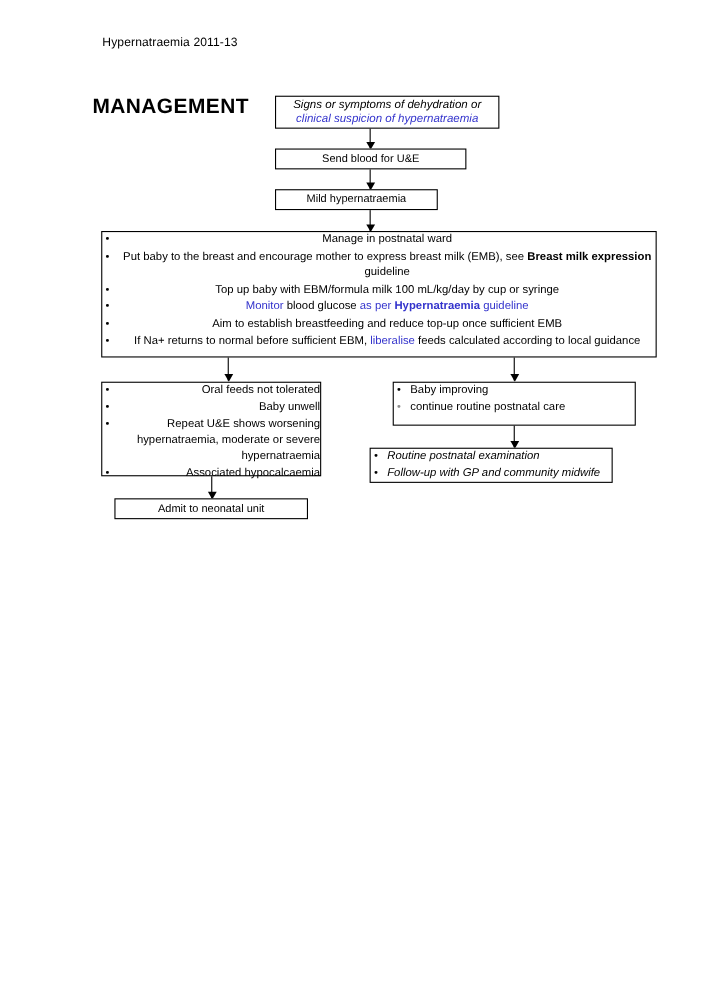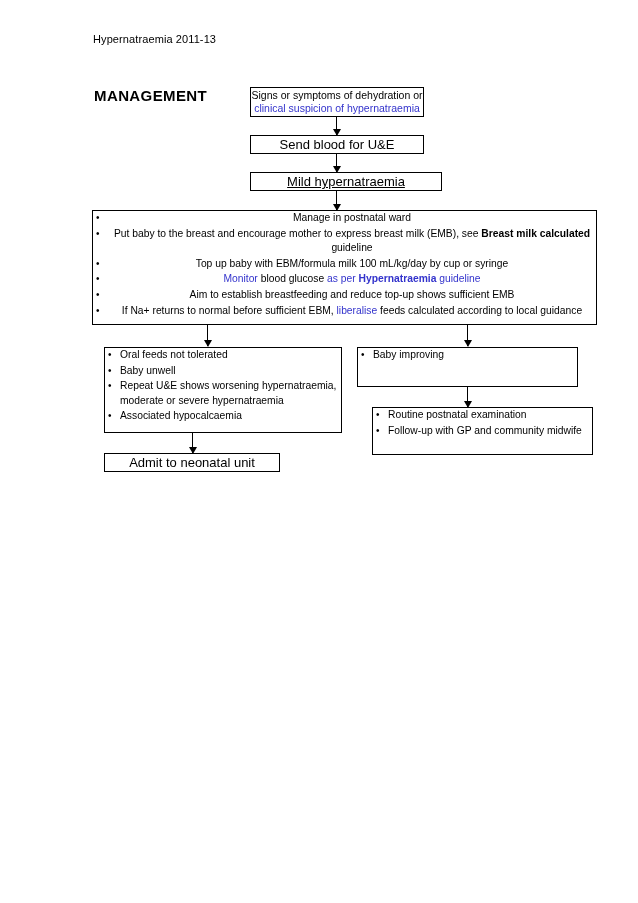--- a/index.html
+++ b/index.html
@@ -20,40 +20,40 @@
     position: absolute;
     left: 93px;
     top: 33px;
     font-size: 11px;
     color: #000;
     letter-spacing: 0.1px;
   }
 
   .management-title {
     position: absolute;
-    left: 94px;
+    left: 84px;
     top: 87px;
-    font-size: 15px;
+    font-size: 19px;
     font-weight: bold;
     letter-spacing: 0.4px;
   }
 
   .box {
     position: absolute;
     border: 1px solid #000000;
     background: #ffffff;
     box-sizing: border-box;
   }
 
   .box-centered {
     display: flex;
     align-items: center;
     justify-content: center;
     text-align: center;
-    font-size: 13px;
+    font-size: 10px;
     line-height: 13px;
   }
 
   .box-text-lines {
     display: flex;
     flex-direction: column;
     align-items: center;
     justify-content: center;
     text-align: center;
     font-size: 10.5px;
@@ -112,75 +112,76 @@
     border-top: 7px solid #000000;
   }
 </style>
 </head>
 <body>
 
 <div class="page-header">Hypernatraemia 2011-13</div>
 
 <div class="management-title">MANAGEMENT</div>
 
-<div class="box box-text-lines" style="left:250px; top:87px; width:174px; height:30px;">
+<div class="box box-text-lines" style="left:250px; top:87px; width:204px; height:30px;font-style:italic;">
   <span>Signs or symptoms of dehydration or</span>
   <span class="blue">clinical suspicion of hypernatraemia</span>
 </div>
 
 <div class="arrow" style="left:336px; top:117px; height:18px;"></div>
 
 <div class="box box-centered" style="left:250px; top:135px; width:174px; height:19px;">
   <span>Send blood for U&amp;E</span>
 </div>
 
 <div class="arrow" style="left:336px; top:154px; height:18px;"></div>
 
-<div class="box box-centered" style="left:250px; top:172px; width:192px; height:19px;text-decoration:underline;">
+<div class="box box-centered" style="left:250px; top:172px; width:148px; height:19px;">
   <span>Mild hypernatraemia</span>
 </div>
 
 <div class="arrow" style="left:336px; top:191px; height:19px;"></div>
 
 <div class="box" style="left:92px; top:210px; width:505px; height:115px;text-align:center;">
   <ul class="bullets main-list" id="management-bullets">
       <li><span>Manage in postnatal ward</span></li>
-      <li><span>Put baby to the breast and encourage mother to express breast milk (EMB), see </span><span class="bold">Breast milk calculated</span><span> guideline</span></li>
+      <li><span>Put baby to the breast and encourage mother to express breast milk (EMB), see </span><span class="bold">Breast milk expression</span><span> guideline</span></li>
       <li><span>Top up baby with EBM/formula milk 100 mL/kg/day by cup or syringe</span></li>
       <li><span class="blue">Monitor</span><span> blood glucose </span><span class="blue">as per </span><span class="blue bold">Hypernatraemia</span><span class="blue"> guideline</span></li>
-      <li><span>Aim to establish breastfeeding and reduce top-up shows sufficient EMB</span></li>
+      <li><span>Aim to establish breastfeeding and reduce top-up once sufficient EMB</span></li>
       <li><span>If Na+ returns to normal before sufficient EBM, </span><span class="blue">liberalise</span><span> feeds calculated according to local guidance</span></li>
     </ul>
 </div>
 
 <div class="arrow" style="left:207px; top:325px; height:21px;"></div>
 
 <div class="arrow" style="left:467px; top:325px; height:21px;"></div>
 
-<div class="box" style="left:104px; top:347px; width:238px; height:86px;">
+<div class="box" style="left:92px; top:347px; width:200px; height:86px;text-align:right;">
   <ul class="bullets sub-list" id="deterioration-bullets">
       <li>Oral feeds not tolerated</li>
       <li>Baby unwell</li>
       <li>Repeat U&amp;E shows worsening hypernatraemia, moderate or severe hypernatraemia</li>
       <li>Associated hypocalcaemia</li>
     </ul>
 </div>
 
 <div class="arrow" style="left:192px; top:433px; height:20px;"></div>
 
 <div class="box box-centered" style="left:104px; top:453px; width:176px; height:19px;">
   <span>Admit to neonatal unit</span>
 </div>
 
 <div class="box" style="left:357px; top:347px; width:221px; height:40px;">
   <ul class="bullets sub-list" id="improving-bullets">
       <li>Baby improving</li>
+      <li class="grey-bullet">continue routine postnatal care</li>
     </ul>
 </div>
 
 <div class="arrow" style="left:467px; top:387px; height:20px;"></div>
 
-<div class="box" style="left:372px; top:407px; width:221px; height:48px;">
+<div class="box" style="left:336px; top:407px; width:221px; height:32px;font-style:italic;">
   <ul class="bullets sub-list" id="routine-bullets">
       <li>Routine postnatal examination</li>
       <li>Follow-up with GP and community midwife</li>
     </ul>
 </div>
 
 </body></html>

